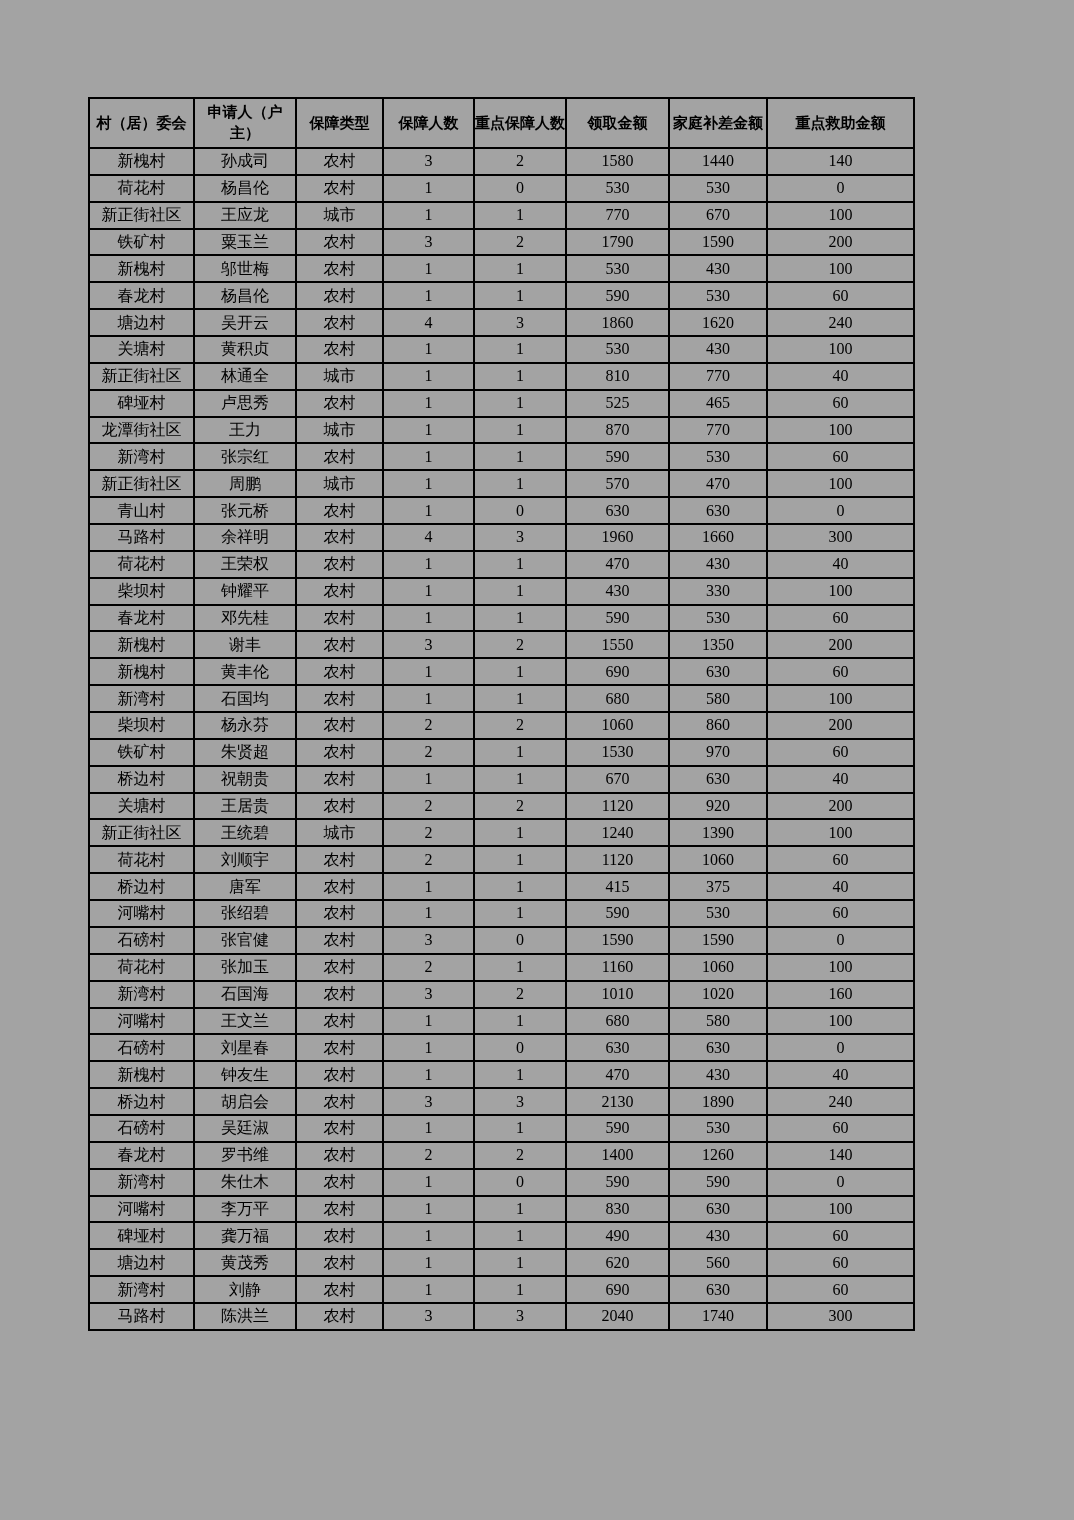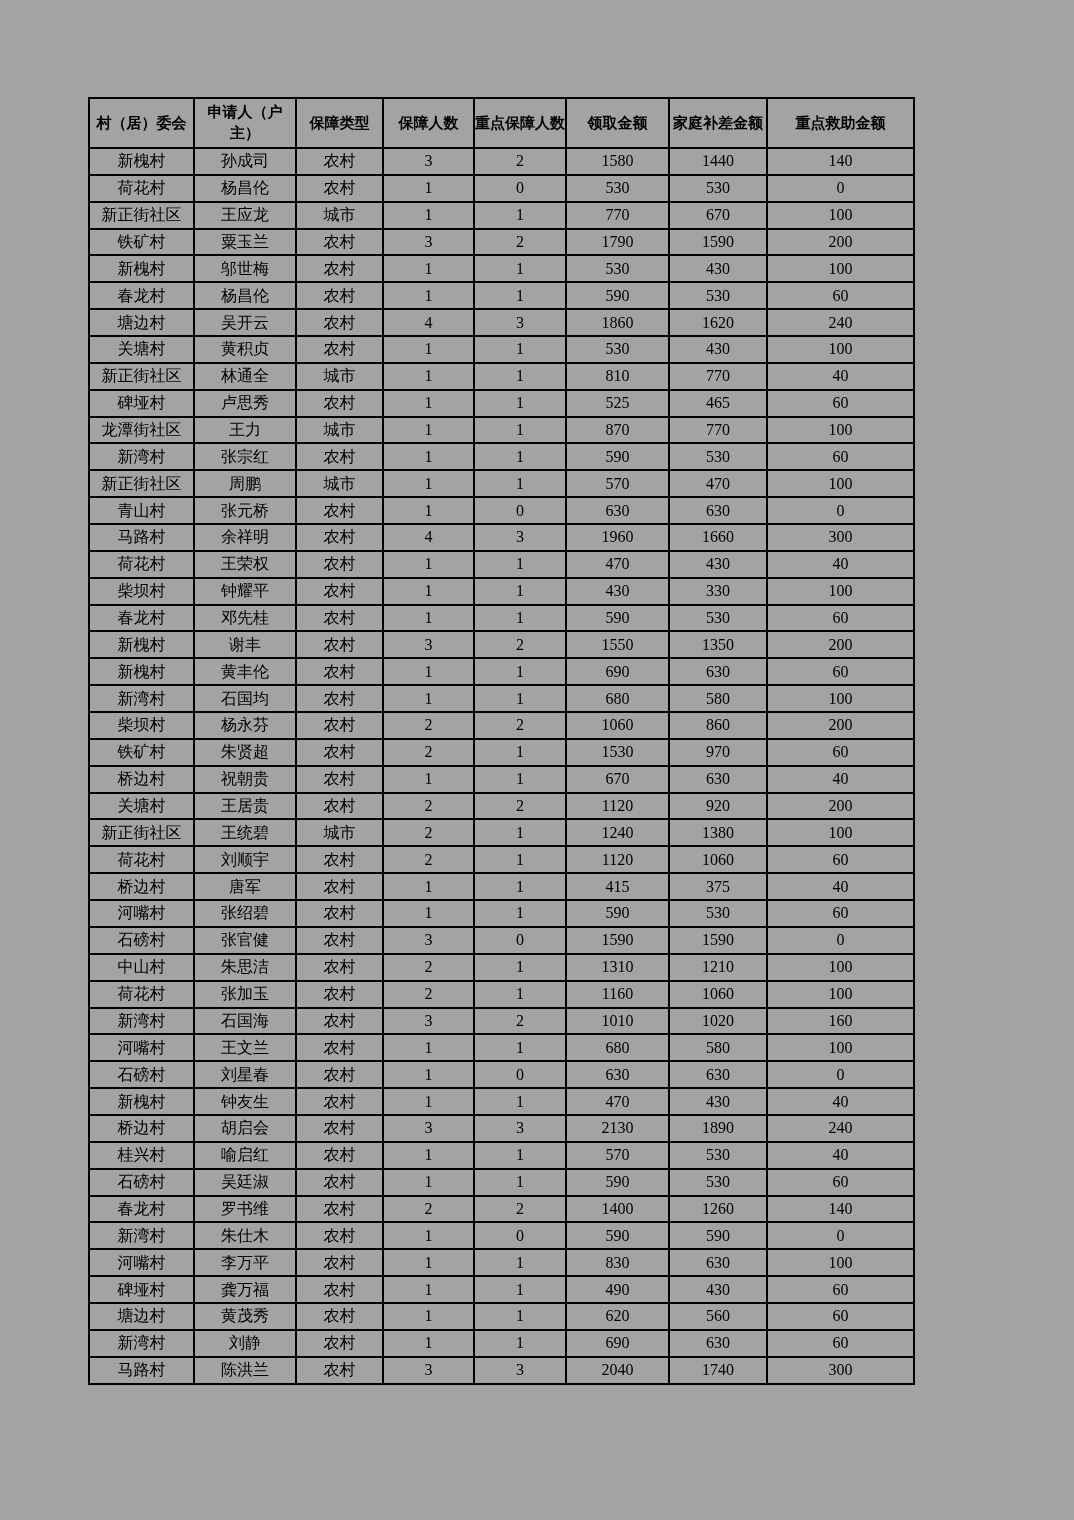--- a/index.html
+++ b/index.html
@@ -328,21 +328,21 @@
           <td>920</td>
           <td>200</td>
         </tr>
         <tr>
           <td>新正街社区</td>
           <td>王统碧</td>
           <td>城市</td>
           <td>2</td>
           <td>1</td>
           <td>1240</td>
-          <td>1380</td>
+          <td>1390</td>
           <td>100</td>
         </tr>
         <tr>
           <td>荷花村</td>
           <td>刘顺宇</td>
           <td>农村</td>
           <td>2</td>
           <td>1</td>
           <td>1120</td>
           <td>1060</td>
@@ -372,30 +372,20 @@
           <td>石磅村</td>
           <td>张官健</td>
           <td>农村</td>
           <td>3</td>
           <td>0</td>
           <td>1590</td>
           <td>1590</td>
           <td>0</td>
         </tr>
         <tr>
-          <td>中山村</td>
-          <td>朱思洁</td>
-          <td>农村</td>
-          <td>2</td>
-          <td>1</td>
-          <td>1310</td>
-          <td>1210</td>
-          <td>100</td>
-        </tr>
-        <tr>
           <td>荷花村</td>
           <td>张加玉</td>
           <td>农村</td>
           <td>2</td>
           <td>1</td>
           <td>1160</td>
           <td>1060</td>
           <td>100</td>
         </tr>
         <tr>
@@ -440,30 +430,20 @@
         </tr>
         <tr>
           <td>桥边村</td>
           <td>胡启会</td>
           <td>农村</td>
           <td>3</td>
           <td>3</td>
           <td>2130</td>
           <td>1890</td>
           <td>240</td>
-        </tr>
-        <tr>
-          <td>桂兴村</td>
-          <td>喻启红</td>
-          <td>农村</td>
-          <td>1</td>
-          <td>1</td>
-          <td>570</td>
-          <td>530</td>
-          <td>40</td>
         </tr>
         <tr>
           <td>石磅村</td>
           <td>吴廷淑</td>
           <td>农村</td>
           <td>1</td>
           <td>1</td>
           <td>590</td>
           <td>530</td>
           <td>60</td>

